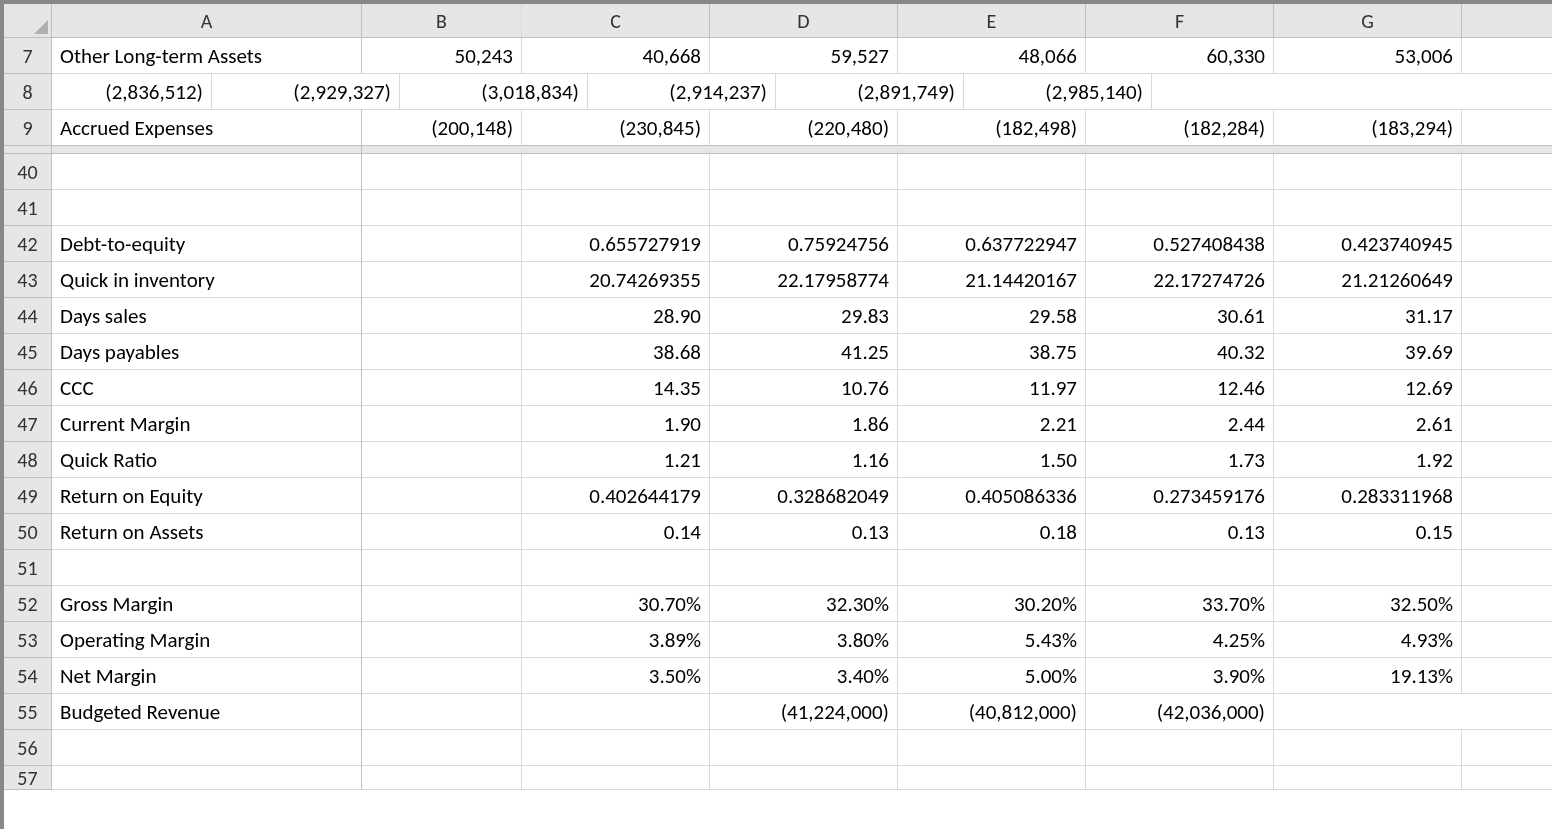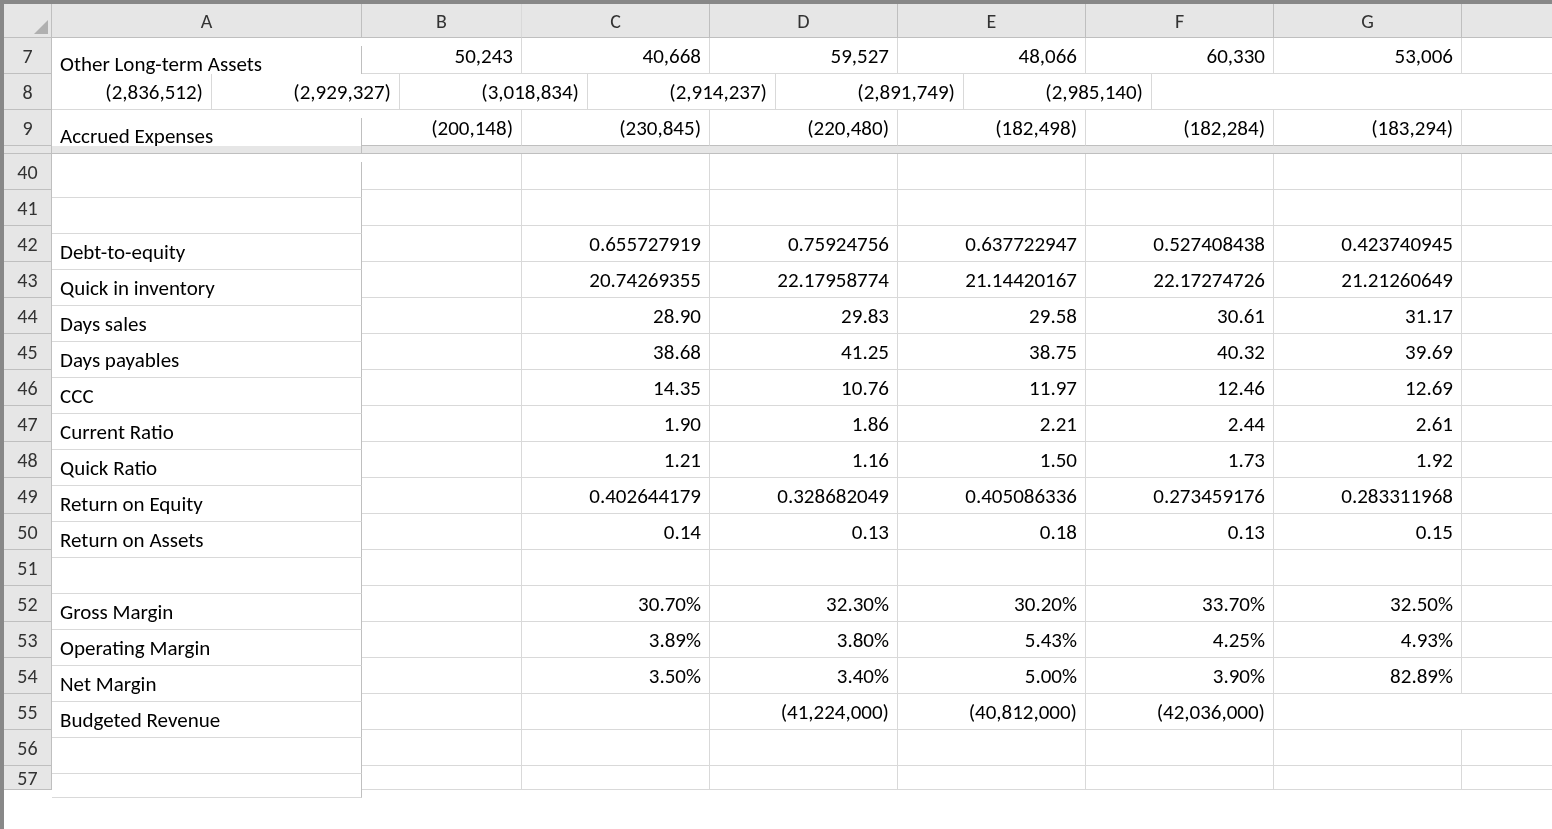--- a/index.html
+++ b/index.html
@@ -60,21 +60,21 @@
     border-right: 1px solid #d9d9d9;
     border-bottom: 1px solid #d9d9d9;
     padding: 0 8px;
     display: flex;
     align-items: center;
     overflow: hidden;
     white-space: nowrap;
     background: #fff;
   }
   .num { justify-content: flex-end; }
-  .txt { justify-content: flex-start; margin-top: 8px; }
+  .txt { justify-content: flex-start; }
   .col-A { width: 310px; }
   .col-B { width: 160px; border-right:1px solid #d9d9d9;}
   .col-C { width: 188px; }
   .col-D { width: 188px; }
   .col-E { width: 188px; }
   .col-F { width: 188px; }
   .col-G { width: 188px; }
   .col-R { flex: 1; border-right:none;}
   .h-data { height: 36px; }
   
@@ -236,21 +236,21 @@
     <div class="cell num col-C h-data">14.35</div>
     <div class="cell num col-D h-data">10.76</div>
     <div class="cell num col-E h-data">11.97</div>
     <div class="cell num col-F h-data">12.46</div>
     <div class="cell num col-G h-data">12.69</div>
     <div class="cell col-R h-data"></div>
   </div>
 
   <div class="row h-data">
     <div class="row-head h-data">47</div>
-    <div class="cell txt col-A h-data">Current Ratio</div>
+    <div class="cell txt col-A h-data">Current Margin</div>
     <div class="cell num col-B h-data"></div>
     <div class="cell num col-C h-data">1.90</div>
     <div class="cell num col-D h-data">1.86</div>
     <div class="cell num col-E h-data">2.21</div>
     <div class="cell num col-F h-data">2.44</div>
     <div class="cell num col-G h-data">2.61</div>
     <div class="cell col-R h-data"></div>
   </div>
 
   <div class="row h-data">
@@ -326,21 +326,21 @@
   </div>
 
   <div class="row h-data">
     <div class="row-head h-data">54</div>
     <div class="cell txt col-A h-data">Net Margin</div>
     <div class="cell num col-B h-data"></div>
     <div class="cell num col-C h-data">3.50%</div>
     <div class="cell num col-D h-data">3.40%</div>
     <div class="cell num col-E h-data">5.00%</div>
     <div class="cell num col-F h-data">3.90%</div>
-    <div class="cell num col-G h-data">82.89%</div>
+    <div class="cell num col-G h-data">19.13%</div>
     <div class="cell col-R h-data"></div>
   </div>
 
   <div class="row h-data">
     <div class="row-head h-data">55</div>
     <div class="cell txt col-A h-data">Budgeted Revenue</div>
     <div class="cell num col-B h-data"></div>
     <div class="cell num col-C h-data"></div>
     <div class="cell num col-D h-data">(41,224,000)</div>
     <div class="cell num col-E h-data">(40,812,000)</div>

